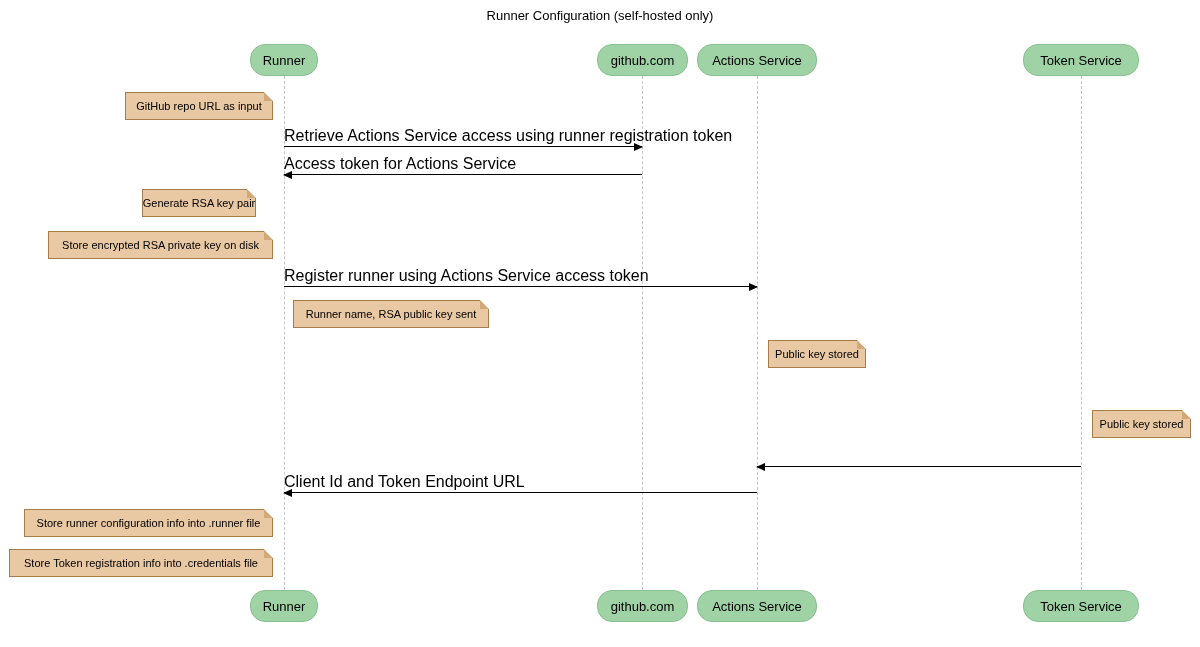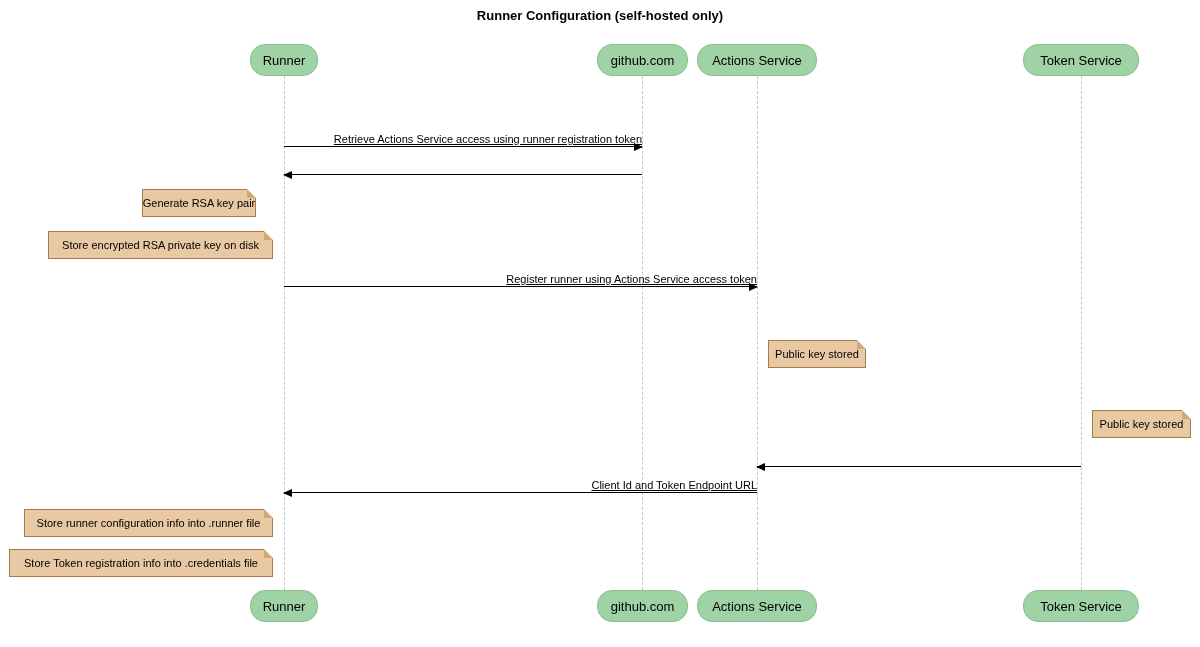--- a/index.html
+++ b/index.html
@@ -2,36 +2,36 @@
 <html style="--background: #FFFFFF; --text: #000000; --actor-fill: #9FD2A4; --actor-border: #89C190; --note-fill: #E9C8A4; --note-border: #A77C4D; --note-fold: #D2A878; --lifeline: #C6C6C6; --arrow: #000000;"><head>
 <meta charset="utf-8">
 <style>
   html,body{margin:0;padding:0;background:#fff;}
   .canvas{
     position:relative;width:1200px;height:647px;background:var(--background,#fff);
     font-family:"Liberation Sans",sans-serif;color:var(--text,#000);overflow:hidden;
   }
   .title{
     position:absolute;top:8px;left:0;width:100%;text-align:center;
-    font-size:13px;font-weight:bold;white-space:nowrap;
+    font-size:13px;font-weight:normal;white-space:nowrap;
   }
   .lifeline{
     position:absolute;top:76px;height:514px;width:0;
     border-left:1px dashed var(--lifeline,#C6C6C6);
   }
   .actor{
     position:absolute;height:32px;box-sizing:border-box;
     background:var(--actor-fill,#9FD2A4);border:1px solid var(--actor-border,#89C190);
     border-radius:15px;display:flex;align-items:center;justify-content:center;
     font-size:13px;white-space:nowrap;
   }
   .msg{position:absolute;height:18px;}
   .msg-label{
-    position:absolute;left:0;right:0;bottom:2px;text-align:right;
-    font-size:11px;white-space:nowrap;text-decoration:underline;
+    position:absolute;left:0;right:0;bottom:2px;text-align:left;
+    font-size:16px;white-space:nowrap;
   }
   .msg-line{
     position:absolute;left:0;right:0;bottom:0;height:0;
     border-top:1px solid var(--arrow,#000);
   }
   .arrowhead{position:absolute;width:0;height:0;bottom:-4px;}
   .arrowhead.right{
     right:-1px;border-top:4px solid transparent;border-bottom:4px solid transparent;
     border-left:9px solid var(--arrow,#000);
   }
@@ -69,48 +69,57 @@
   <div class="actor" style="left:597px;top:44px;width:91px">
     <span>github.com</span>
   </div>
   <div class="actor" style="left:697px;top:44px;width:120px">
     <span>Actions Service</span>
   </div>
   <div class="actor" style="left:1023px;top:44px;width:116px">
     <span>Token Service</span>
   </div>
 
+  <div class="note" style="left:125px;top:92px;width:148px">
+    <span class="note-fold"></span>
+    <span>GitHub repo URL as input</span>
+  </div>
 
   <div class="msg" style="left:284px;top:129px;width:358px">
     <span class="msg-label">Retrieve Actions Service access using runner registration token</span>
     <span class="msg-line"></span>
     <span class="arrowhead right"></span>
   </div>
 
   <div class="msg" style="left:284px;top:157px;width:358px">
+    <span class="msg-label">Access token for Actions Service</span>
     <span class="msg-line"></span>
     <span class="arrowhead left"></span>
   </div>
 
   <div class="note" style="left:142px;top:189px;width:114px">
     <span class="note-fold"></span>
     <span>Generate RSA key pair</span>
   </div>
 
   <div class="note" style="left:48px;top:231px;width:225px">
     <span class="note-fold"></span>
     <span>Store encrypted RSA private key on disk</span>
   </div>
 
   <div class="msg" style="left:284px;top:269px;width:473px">
     <span class="msg-label">Register runner using Actions Service access token</span>
     <span class="msg-line"></span>
     <span class="arrowhead right"></span>
   </div>
 
+  <div class="note" style="left:293px;top:300px;width:196px">
+    <span class="note-fold"></span>
+    <span>Runner name, RSA public key sent</span>
+  </div>
 
   <div class="note" style="left:768px;top:340px;width:98px">
     <span class="note-fold"></span>
     <span>Public key stored</span>
   </div>
 
 
   <div class="note" style="left:1092px;top:410px;width:99px">
     <span class="note-fold"></span>
     <span>Public key stored</span>

